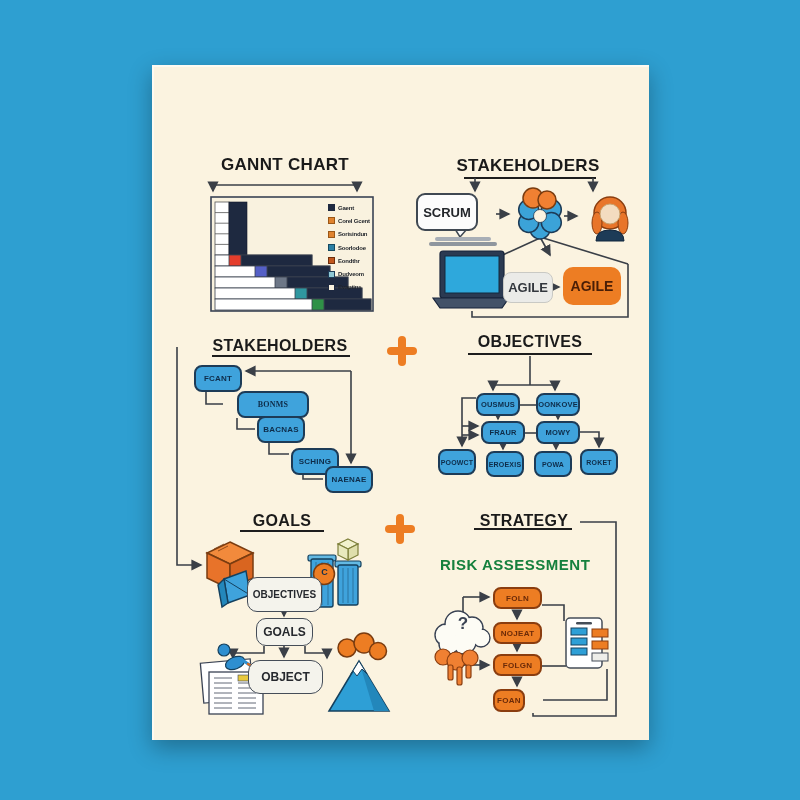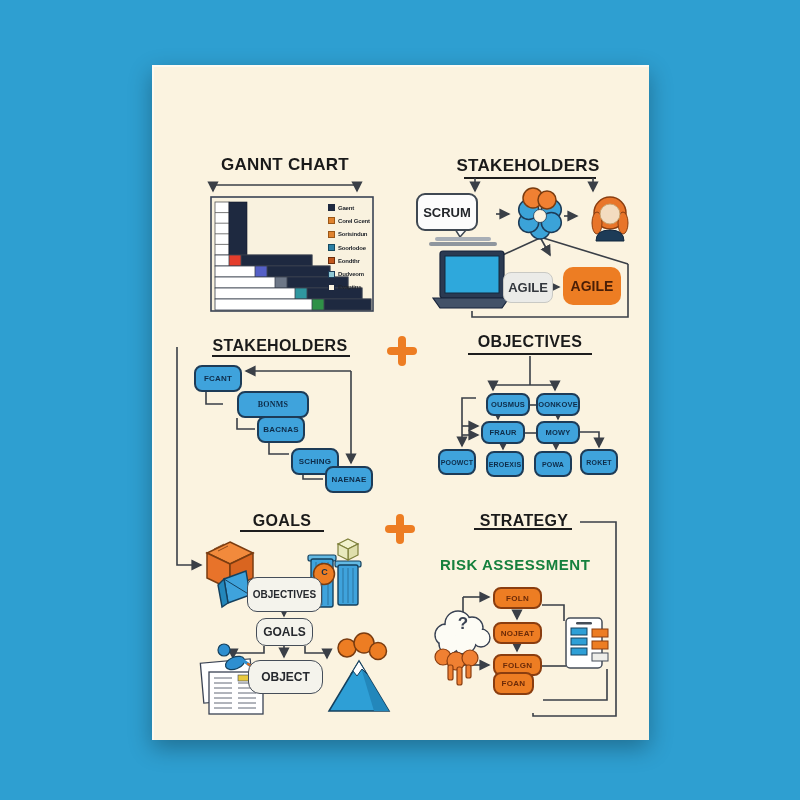--- a/index.html
+++ b/index.html
@@ -307,37 +307,37 @@
   <div class="cbox orangebox-lg" style="left:411px;top:202px;width:58px;height:38px;">AGILE</div>
 
   <div class="sec-title sm" style="left:48px;top:272px;width:160px;">STAKEHOLDERS</div>
   <div class="cbox bluebox" style="left:42px;top:300px;width:48px;height:27px;">FCANT</div>
   <div class="cbox bluebox" style="left:85px;top:326px;width:72px;height:27px;font-family:Liberation Serif, serif;">BONMS</div>
   <div class="cbox bluebox" style="left:105px;top:351px;width:48px;height:27px;">BACNAS</div>
   <div class="cbox bluebox" style="left:139px;top:376px;width:48px;height:27px;margin-top:7px;">SCHING</div>
   <div class="cbox bluebox" style="left:173px;top:401px;width:48px;height:27px;">NAENAE</div>
 
   <div class="sec-title sm" style="left:298px;top:268px;width:160px;">OBJECTIVES</div>
-  <div class="cbox bluebox" style="left:324px;top:328px;width:44px;height:23px;font-size:7.5px;margin-left:10px;">OUSMUS</div>
+  <div class="cbox bluebox" style="left:324px;top:328px;width:44px;height:23px;font-size:7.5px;">OUSMUS</div>
   <div class="cbox bluebox" style="left:384px;top:328px;width:44px;height:23px;font-size:7.5px;">OONKOVE</div>
   <div class="cbox bluebox" style="left:329px;top:356px;width:44px;height:23px;font-size:7.5px;">FRAUR</div>
   <div class="cbox bluebox" style="left:384px;top:356px;width:44px;height:23px;font-size:7.5px;">MOWY</div>
   <div class="cbox bluebox" style="left:286px;top:384px;width:38px;height:26px;font-size:7px;">POOWCT</div>
   <div class="cbox bluebox" style="left:334px;top:386px;width:38px;height:26px;font-size:7px;">EROEXIS</div>
   <div class="cbox bluebox" style="left:382px;top:386px;width:38px;height:26px;font-size:7px;">POWA</div>
   <div class="cbox bluebox" style="left:428px;top:384px;width:38px;height:26px;font-size:7px;">ROKET</div>
 
   <div class="sec-title sm" style="left:50px;top:447px;width:160px;">GOALS</div>
   <div class="cbox whitebox" style="left:95px;top:512px;width:75px;height:35px;font-size:10px;">OBJECTIVES</div>
   <div class="cbox whitebox" style="left:104px;top:553px;width:57px;height:28px;font-size:12px;">GOALS</div>
   <div class="cbox whitebox" style="left:96px;top:595px;width:75px;height:34px;font-size:12px;border-radius:12px;">OBJECT</div>
   <div class="cbadge">C</div>
 
   <div class="sec-title sm" style="left:292px;top:447px;width:160px;">STRATEGY</div>
   <div class="sub-title" style="left:288px;top:491px;width:170px;">RISK ASSESSMENT</div>
   <div class="cbox orangebox" style="left:341px;top:522px;width:49px;height:22px;">FOLN</div>
   <div class="cbox orangebox" style="left:341px;top:557px;width:49px;height:22px;">NOJEAT</div>
   <div class="cbox orangebox" style="left:341px;top:589px;width:49px;height:22px;">FOLGN</div>
-  <div class="cbox orangebox" style="left:341px;top:607px;width:41px;height:23px;text-align:right;">FOAN</div>
+  <div class="cbox orangebox" style="left:341px;top:624px;width:32px;height:23px;text-align:right;">FOAN</div>
   <div class="qmark">?</div>
 
  </div>
 </div>
 
 </body></html>

